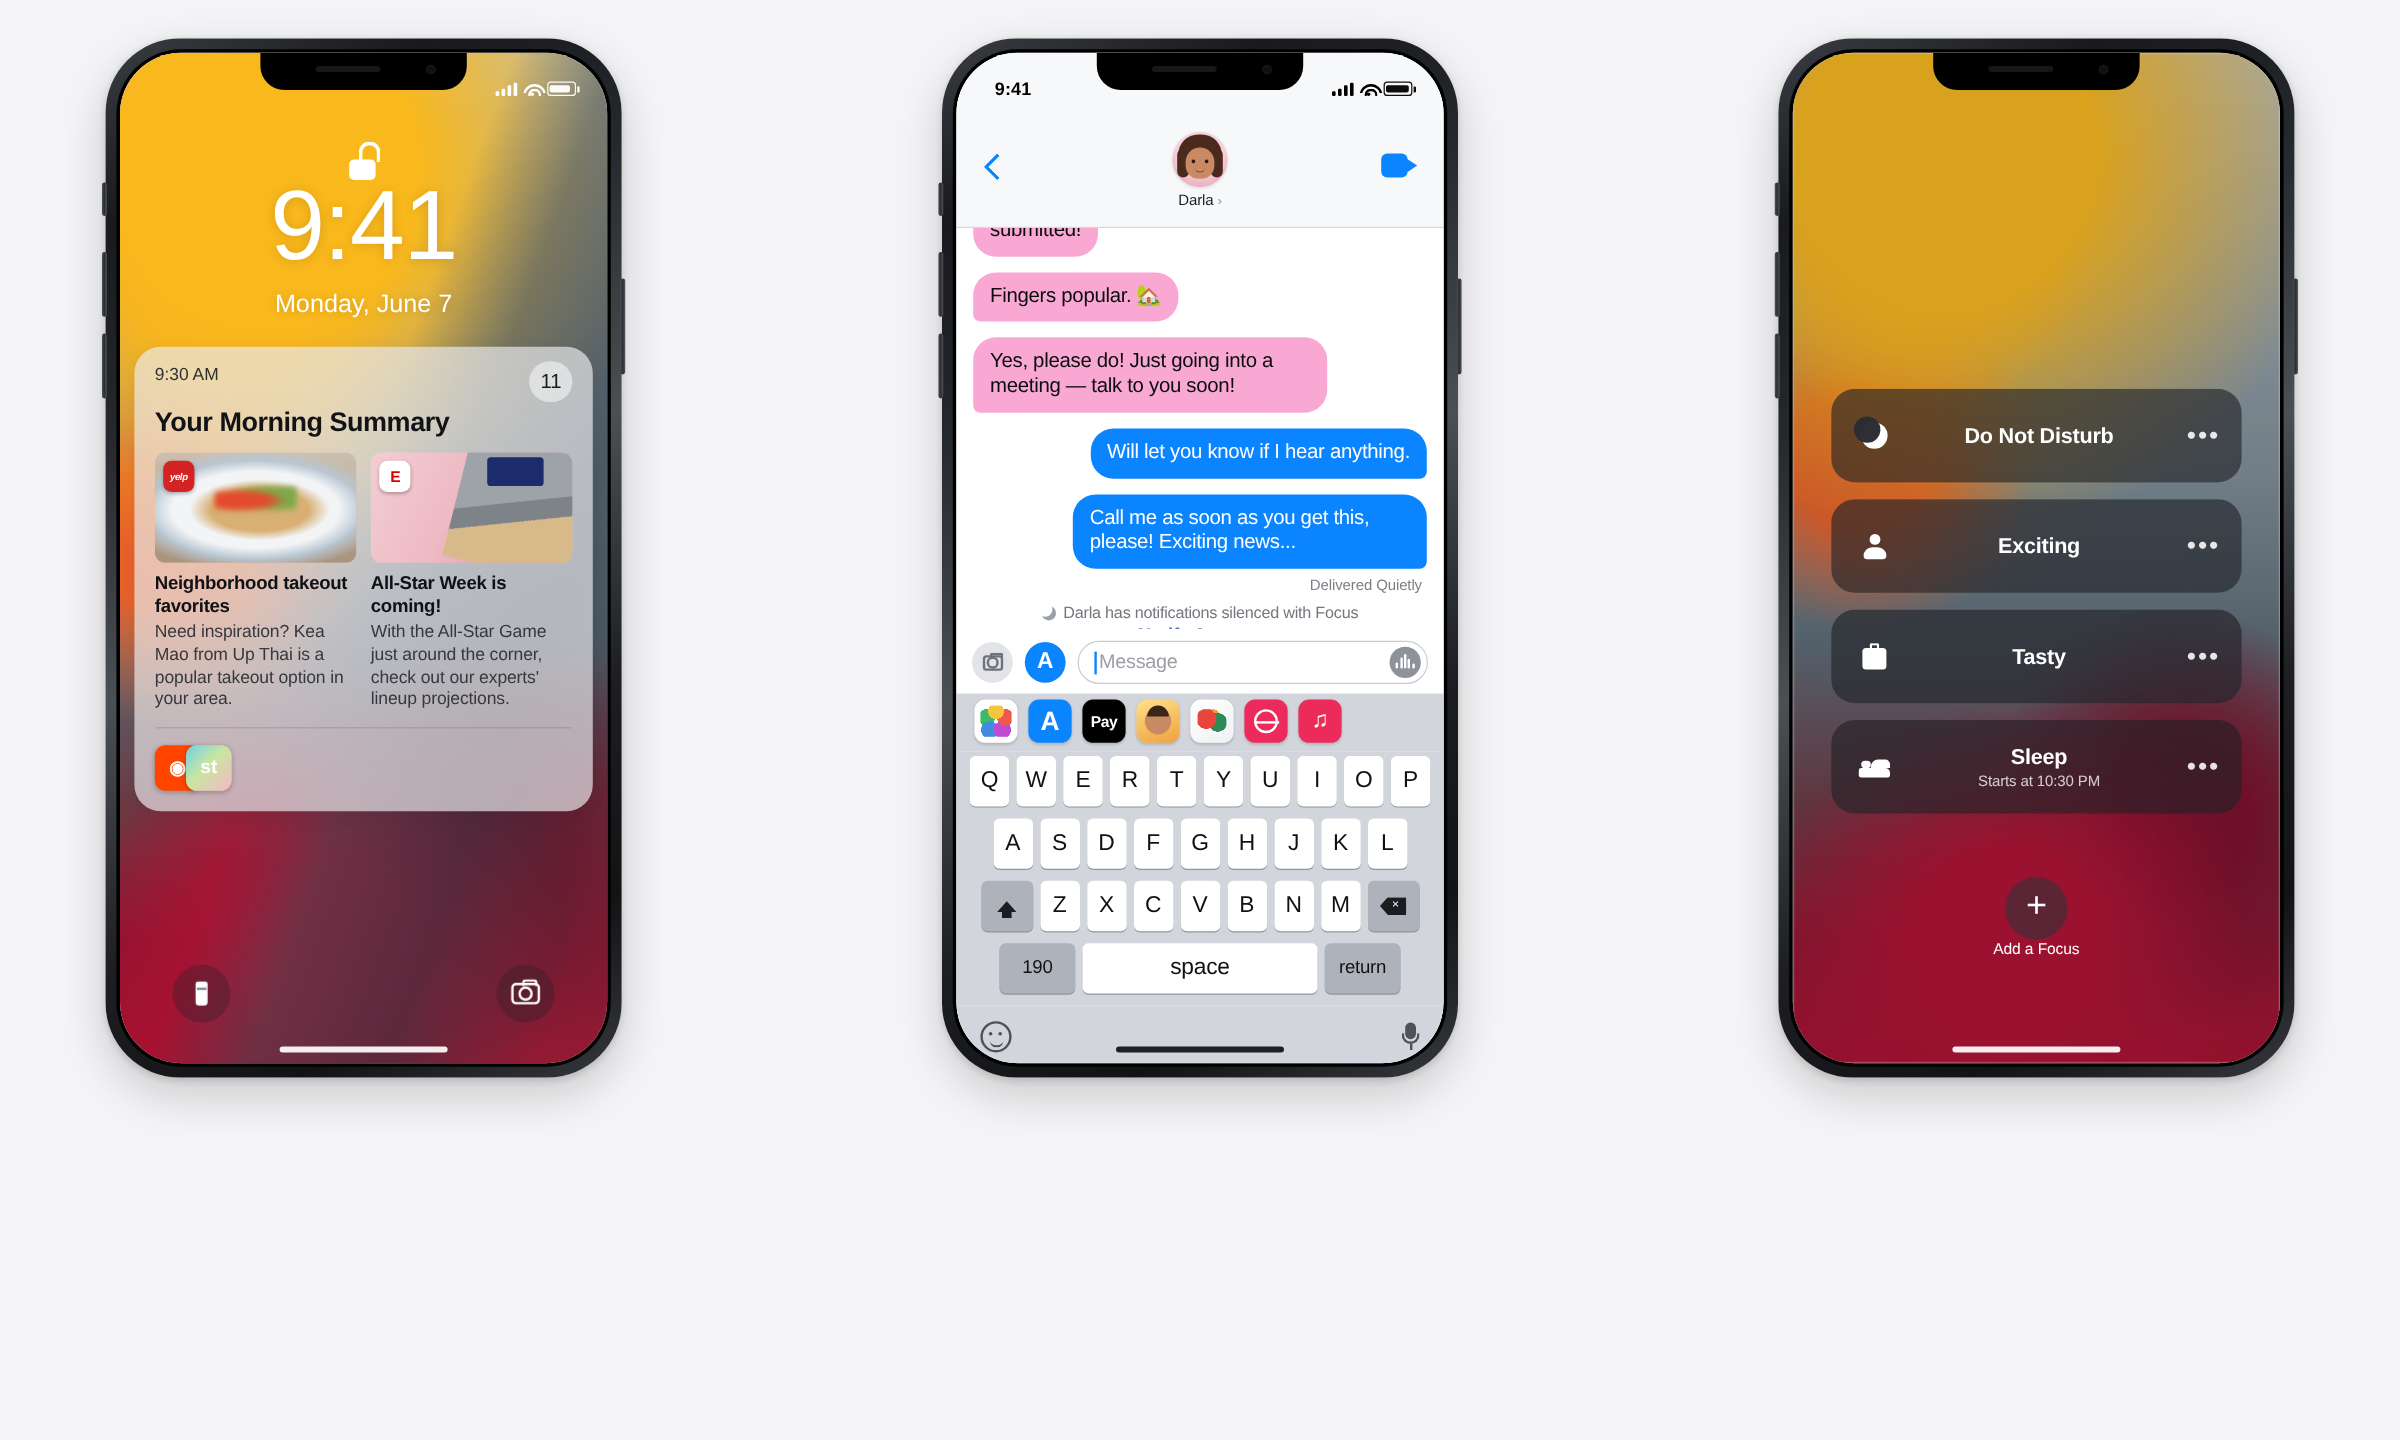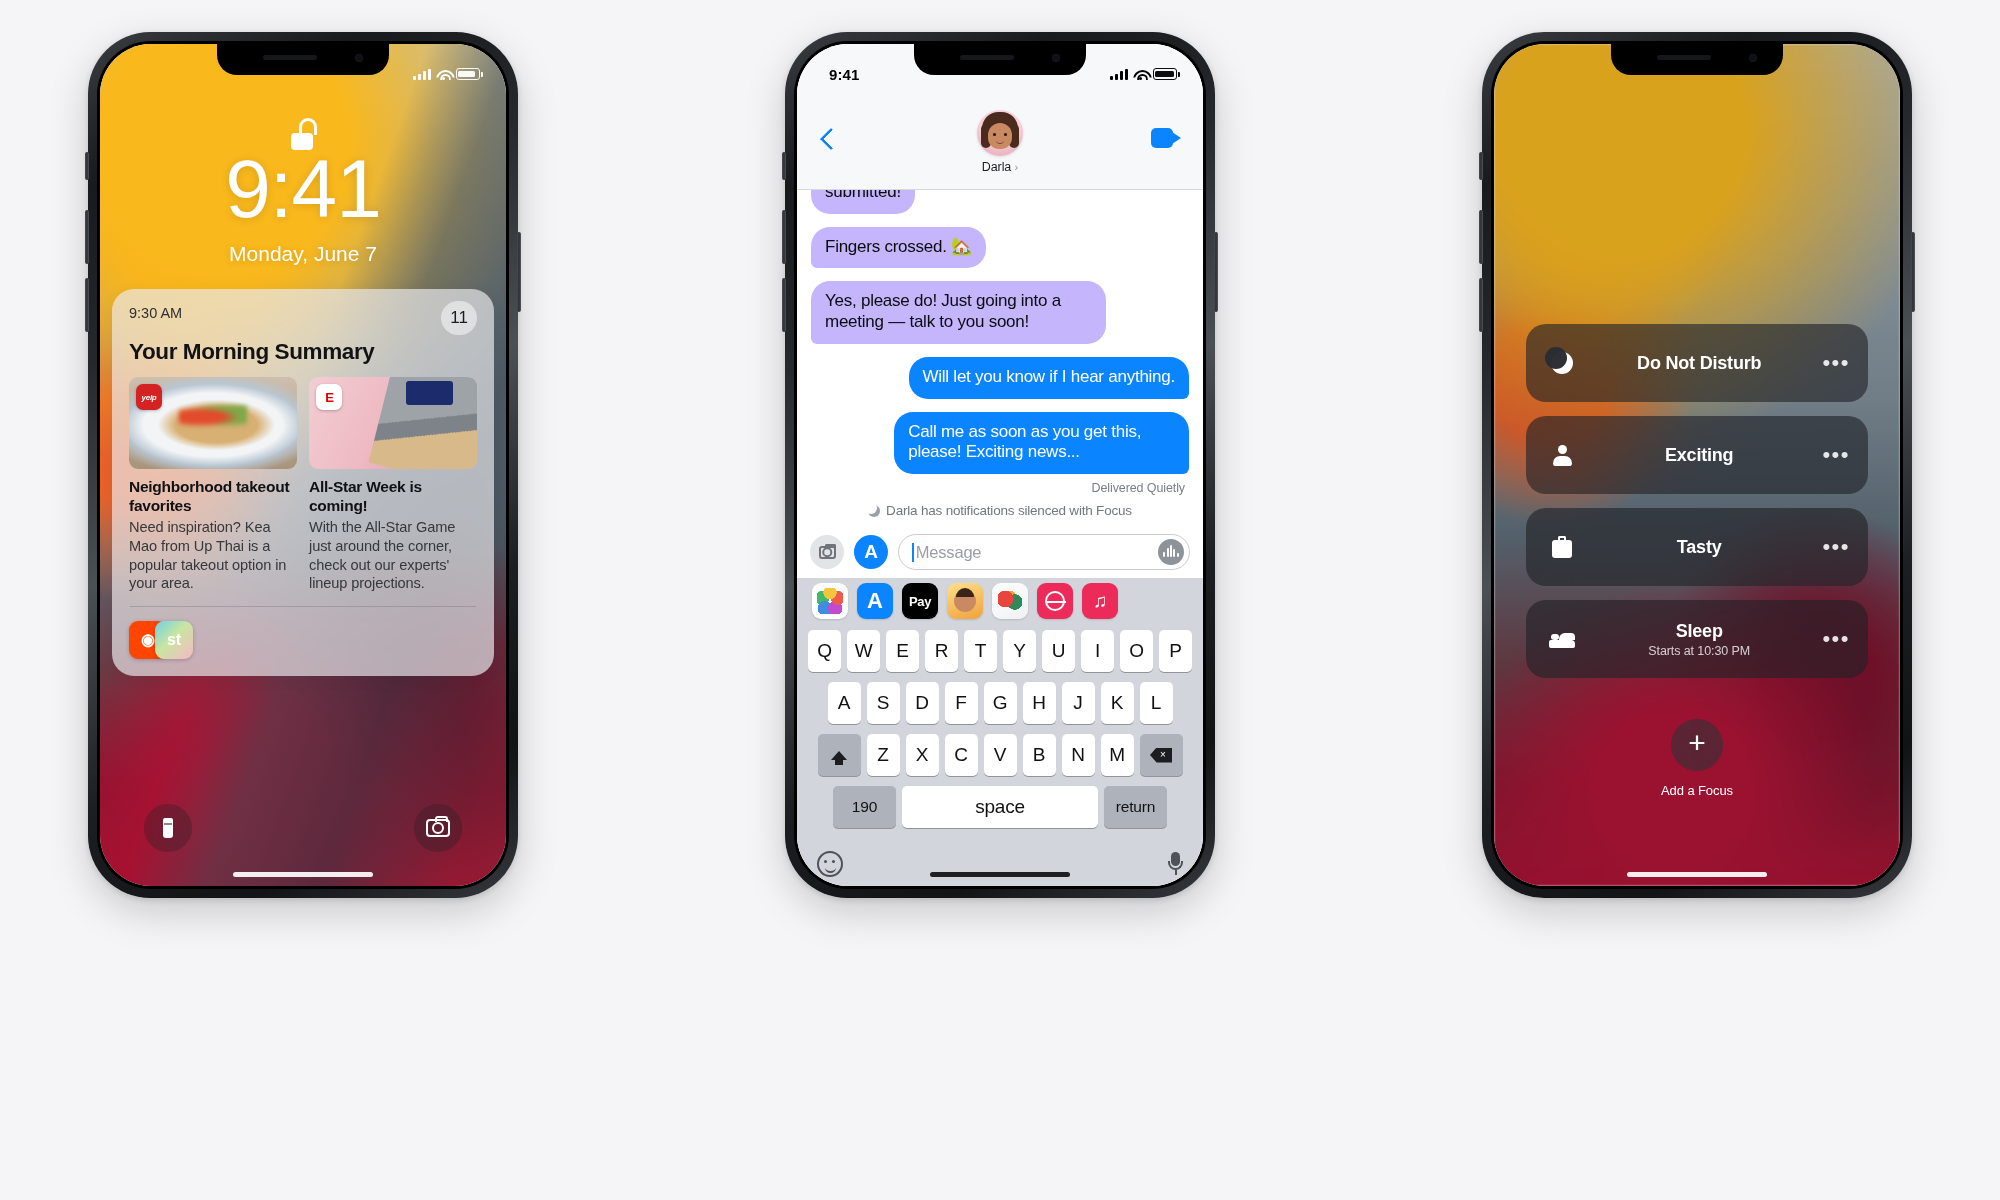--- a/index.html
+++ b/index.html
@@ -312,21 +312,21 @@
     flex: 1; position: relative; padding: 0 14px 4px 14px;
     overflow: hidden; background: #fff;
   }
   .bubble-row { display: flex; margin-bottom: 13px; }
   .bubble-row.out { justify-content: flex-end; }
   .bubble {
     max-width: 78%; padding: 10px 14px 11px 14px;
     border-radius: 19px; font-size: 17px; line-height: 1.22;
     letter-spacing: -0.25px; position: relative;
   }
-  .bubble.in { background: #c4b5fd; color: #0b0c0e; border-bottom-left-radius: 6px; }
+  .bubble.in { background: #f9a8d4; color: #0b0c0e; border-bottom-left-radius: 6px; }
   .bubble.out { background: #0b84ff; color: #fff; border-bottom-right-radius: 6px; }
   .bubble.partial { border-radius: 19px; border-bottom-right-radius: 19px; }
   .bubble.in::after{
     content:""; position:absolute; left:-5px; bottom:0; width:14px; height:15px;
     background:#e8e8ea; border-bottom-right-radius:14px; z-index:-1;
   }
   .bubble.out::after{
     content:""; position:absolute; right:-5px; bottom:0; width:14px; height:15px;
     background:#0b84ff; border-bottom-left-radius:14px; z-index:-1;
   }
@@ -483,21 +483,21 @@
   .add-focus {
     position: absolute; left: 0; right: 0; bottom: 88px; text-align: center; z-index: 20;
   }
   .add-circle {
     width: 52px; height: 52px; border-radius: 26px; margin: 0 auto;
     background: rgba(48,50,56,0.60);
     backdrop-filter: blur(16px);
     display: flex; align-items: center; justify-content: center;
     color: #fff; font-size: 30px; font-weight: 300; line-height: 1; padding-bottom: 4px;
   }
-  .add-label { font-size: 13px; color: #fff; margin-top: 12px; letter-spacing: -0.1px; }
+  .add-label { font-size: 13px; color: #fff; margin-top: 0; letter-spacing: -0.1px; }
 </style>
 </head>
 <body>
 
 <div class="stage">
 
   <div class="phone" id="phone1">
     <div class="btn-side btn-left-1"></div>
     <div class="btn-side btn-left-2"></div>
     <div class="btn-side btn-left-3"></div>
@@ -644,21 +644,21 @@
               <div class="body"></div>
               <div class="lens"></div>
             </div>
           </div>
 
           <div class="msg-thread">
             <div class="bubble-row" style="margin-top:-18px;">
               <div class="bubble in partial">submitted!</div>
             </div>
             <div class="bubble-row">
-              <div class="bubble in">Fingers crossed. 🏡</div>
+              <div class="bubble in">Fingers popular. 🏡</div>
             </div>
             <div class="bubble-row">
               <div class="bubble in">Yes, please do! Just going into a meeting — talk to you soon!</div>
             </div>
             <div class="bubble-row out">
               <div class="bubble out">Will let you know if I hear anything.</div>
             </div>
             <div class="bubble-row out">
               <div class="bubble out">Call me as soon as you get this, please! Exciting news...</div>
             </div>

